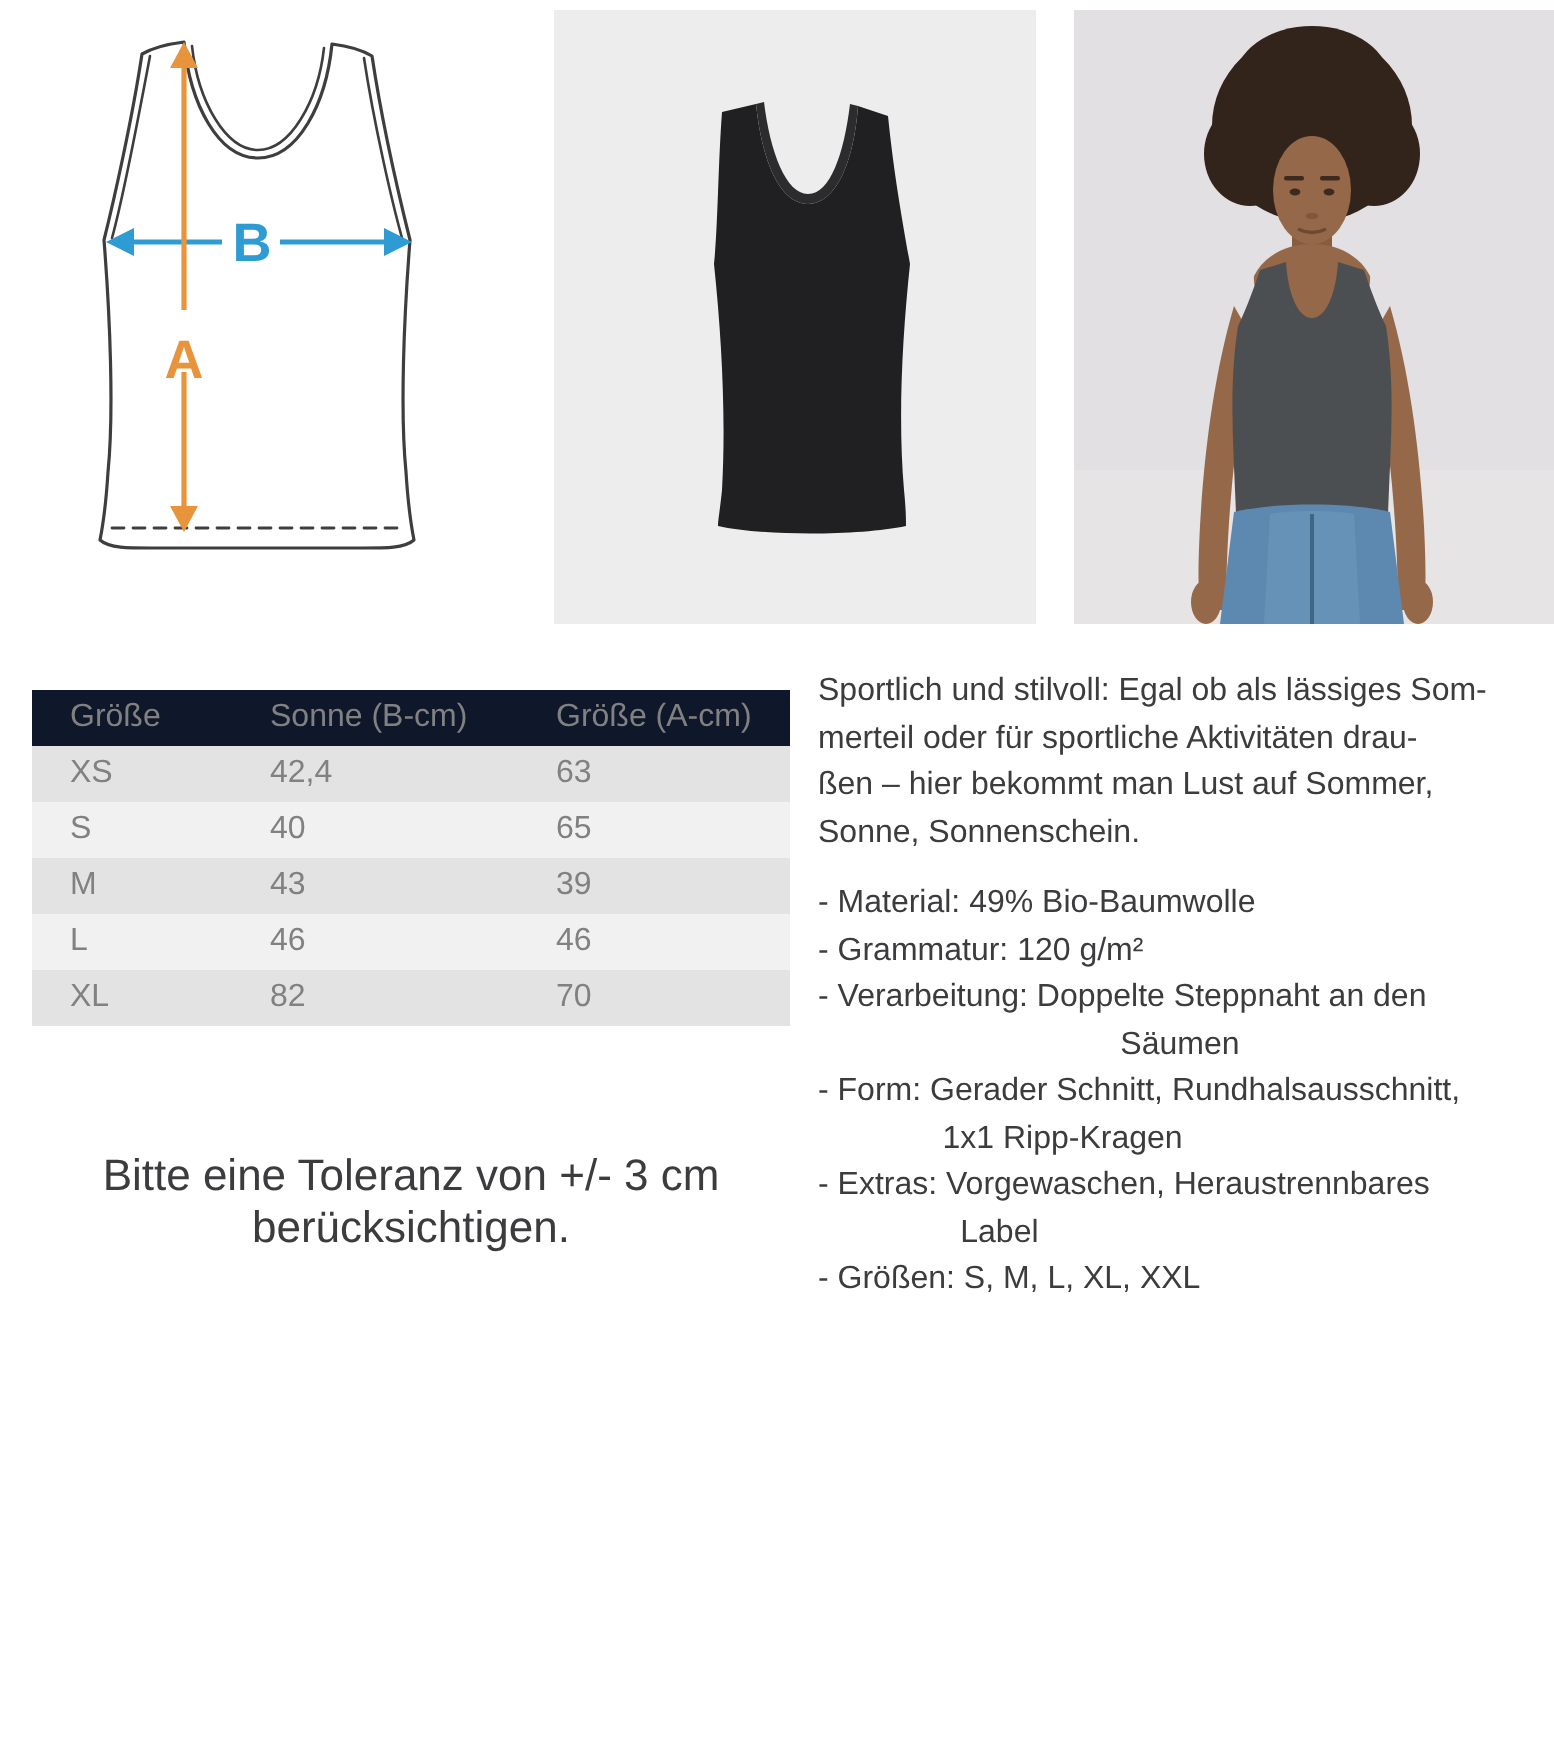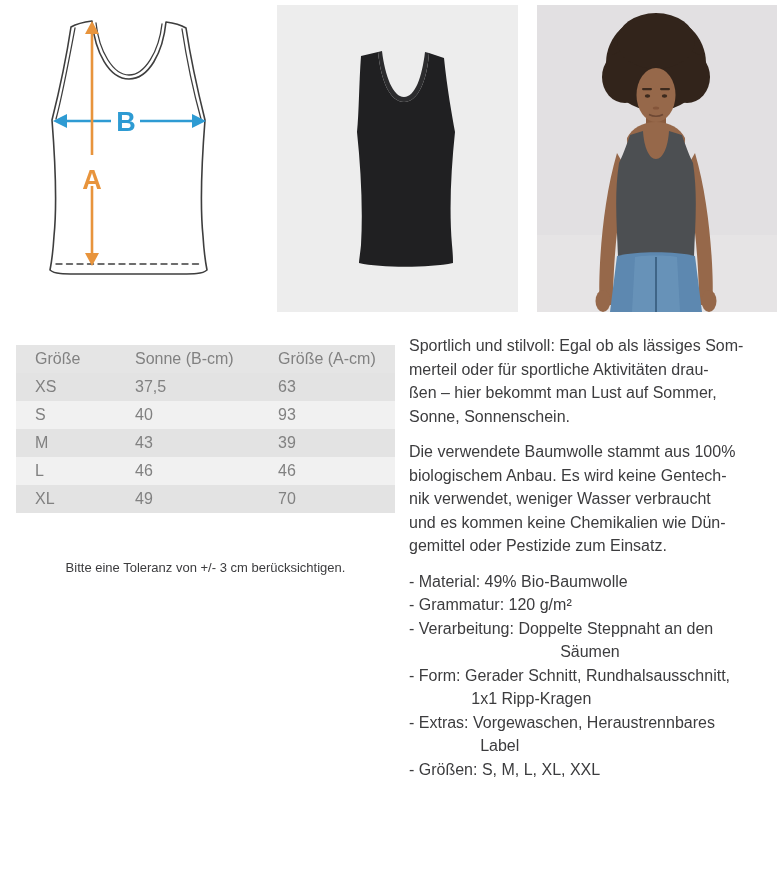--- a/index.html
+++ b/index.html
@@ -18,27 +18,27 @@
     border-collapse:collapse;table-layout:fixed;
     font-size:16px;color:#818181;
   }
   table.size-table th,table.size-table td{
     font-weight:normal;text-align:left;padding:0 0 0 19px;height:28px;
     white-space:nowrap;overflow:hidden;
   }
   table.size-table col.c1{width:100px;}
   table.size-table col.c2{width:143px;}
   table.size-table col.c3{width:136px;}
-  table.size-table thead tr{background:#e5e5e5;}
+  table.size-table thead tr{background:#0f172a;}
   table.size-table tbody tr:nth-child(odd){background:#e3e3e3;}
   table.size-table tbody tr:nth-child(even){background:#f1f1f1;}
 
   .tolerance-note{
-    position:absolute;left:16px;top:560px;width:379px;
-    text-align:center;font-size:13px;color:#3c3c3e;
+    position:absolute;left:16px;top:575px;width:379px;
+    text-align:center;font-size:22px;color:#3c3c3e;
   }
 
   .description{
     position:absolute;left:409px;top:334px;width:368px;
     color:#3c3c3e;font-size:16px;line-height:23.5px;
   }
   .description p{white-space:pre;margin:0 0 12px 0;}
 
   svg{display:block;}
 </style>
@@ -167,58 +167,53 @@
   <thead>
     <tr>
       <th>Größe</th>
       <th>Sonne (B-cm)</th>
       <th>Größe (A-cm)</th>
     </tr>
   </thead>
   <tbody>
     <tr>
       <td>XS</td>
-      <td>37,5</td>
+      <td>42,4</td>
       <td>63</td>
     </tr>
     <tr>
       <td>S</td>
       <td>40</td>
-      <td>93</td>
+      <td>65</td>
     </tr>
     <tr>
       <td>M</td>
       <td>43</td>
       <td>39</td>
     </tr>
     <tr>
       <td>L</td>
       <td>46</td>
       <td>46</td>
     </tr>
     <tr>
       <td>XL</td>
-      <td>49</td>
+      <td>82</td>
       <td>70</td>
     </tr>
   </tbody>
 </table>
 
 <div class="tolerance-note">Bitte eine Toleranz von +/- 3 cm berücksichtigen.</div>
 
 <div class="description">
   <p>Sportlich und stilvoll: Egal ob als lässiges Som-
 merteil oder für sportliche Aktivitäten drau-
 ßen – hier bekommt man Lust auf Sommer,
 Sonne, Sonnenschein.</p>
-  <p>Die verwendete Baumwolle stammt aus 100%
-biologischem Anbau. Es wird keine Gentech-
-nik verwendet, weniger Wasser verbraucht
-und es kommen keine Chemikalien wie Dün-
-gemittel oder Pestizide zum Einsatz.</p>
   <p>- Material: 49% Bio-Baumwolle
 - Grammatur: 120 g/m²
 - Verarbeitung: Doppelte Steppnaht an den
                                   Säumen
 - Form: Gerader Schnitt, Rundhalsausschnitt,
               1x1 Ripp-Kragen
 - Extras: Vorgewaschen, Heraustrennbares
                 Label
 - Größen: S, M, L, XL, XXL</p>
 </div>

